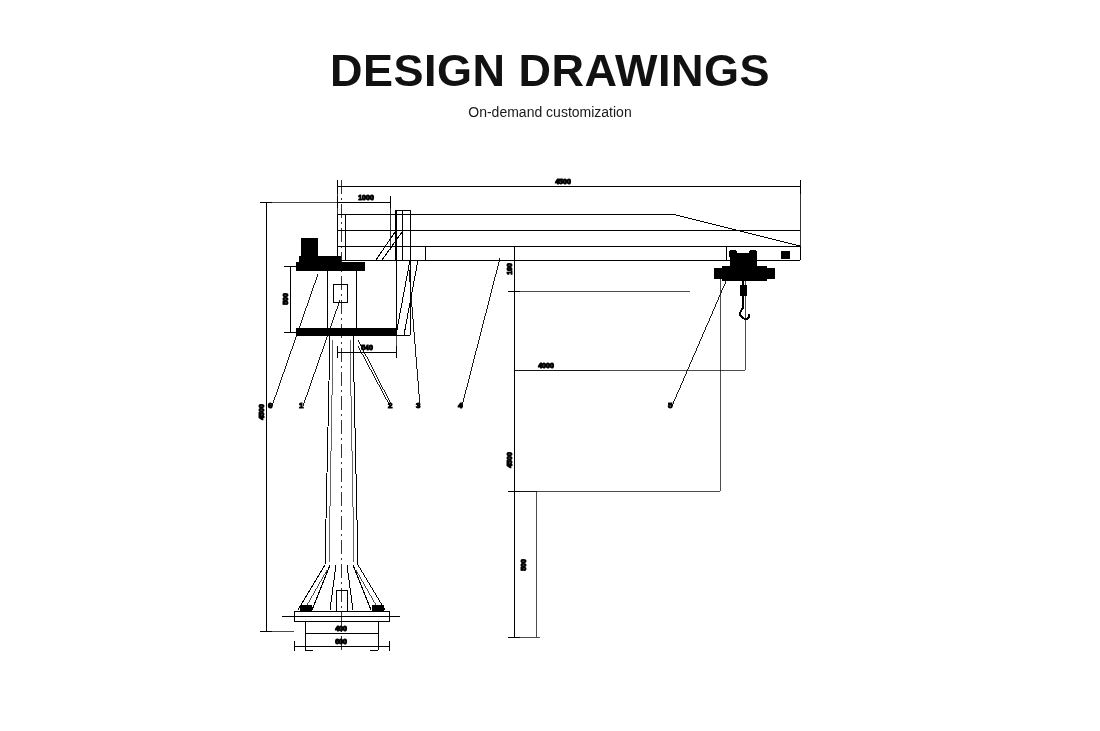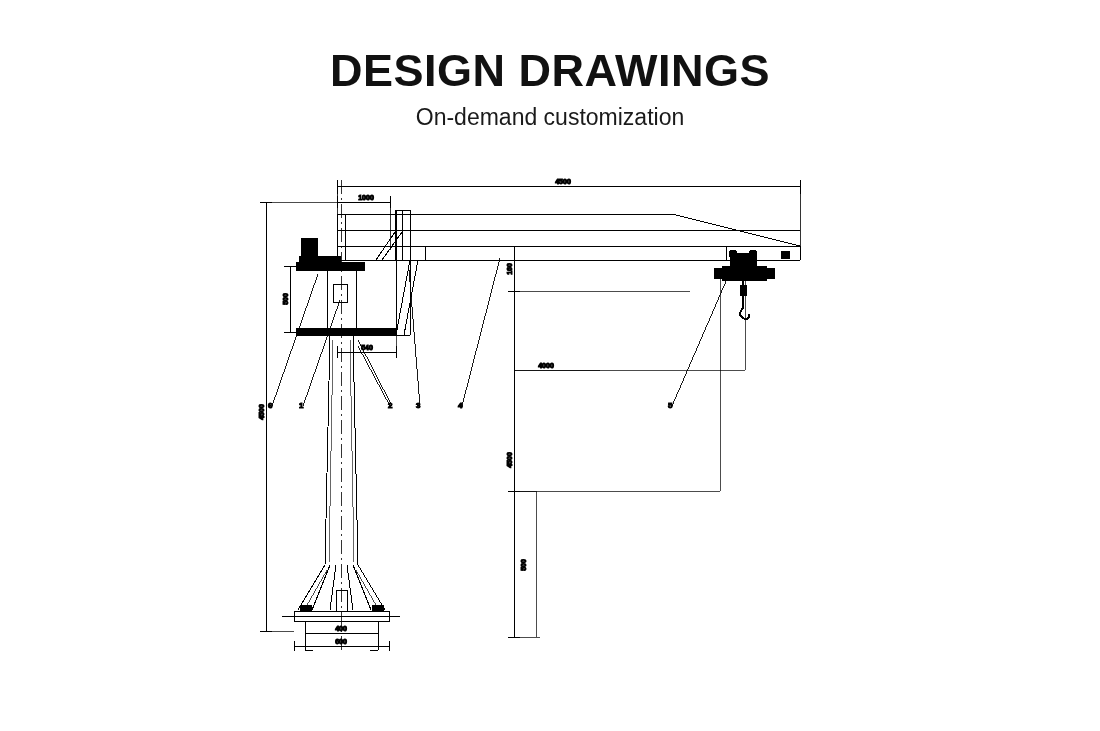--- a/index.html
+++ b/index.html
@@ -34,21 +34,21 @@
     font-size: 45px;
     font-weight: bold;
     letter-spacing: 0.5px;
     line-height: 1.05;
     color: #111111;
     font-family: "Liberation Sans", sans-serif;
   }
   .subtitle {
     margin: 0;
     padding-top: 10px;
-    font-size: 23px;
+    font-size: 14px;
     font-weight: normal;
     color: #1a1a1a;
     font-family: "Liberation Sans", sans-serif;
   }
   #drawing-wrap {
     position: absolute;
     left: 0;
     top: 150px;
     width: 1100px;
     height: 581px;

